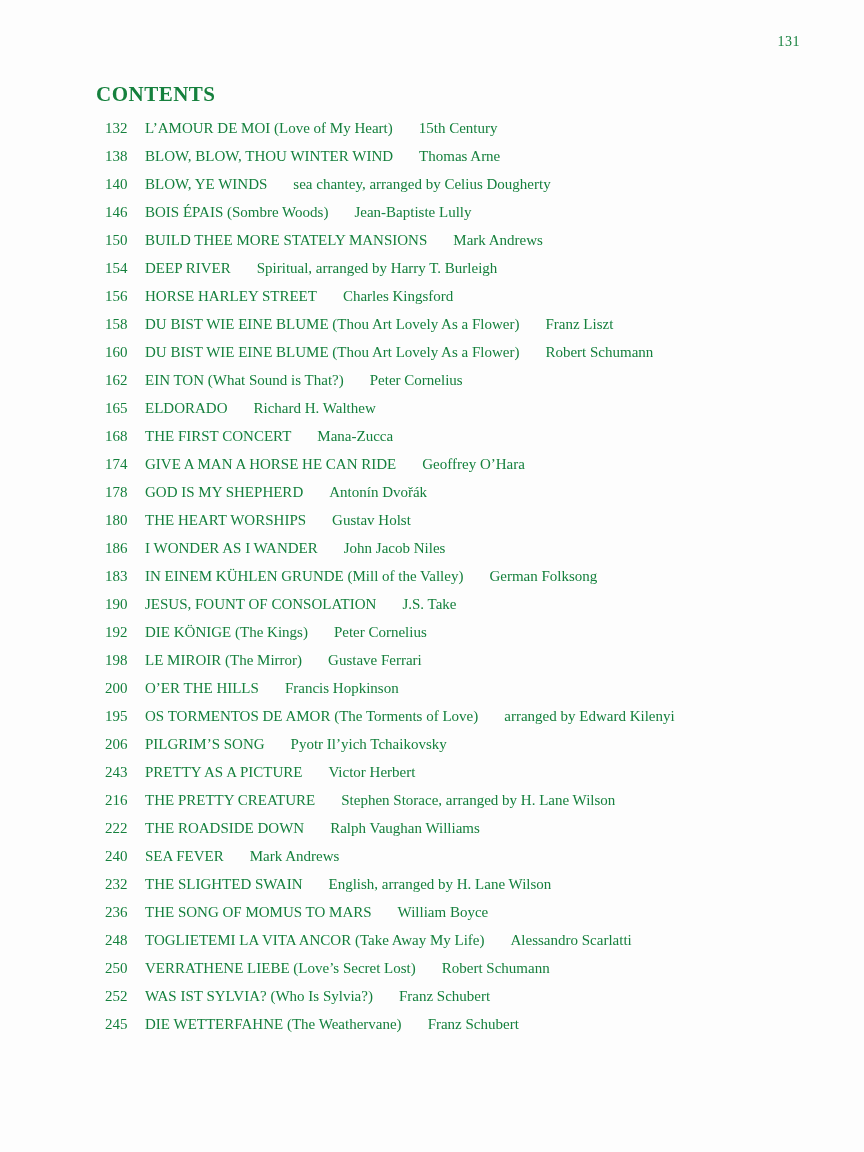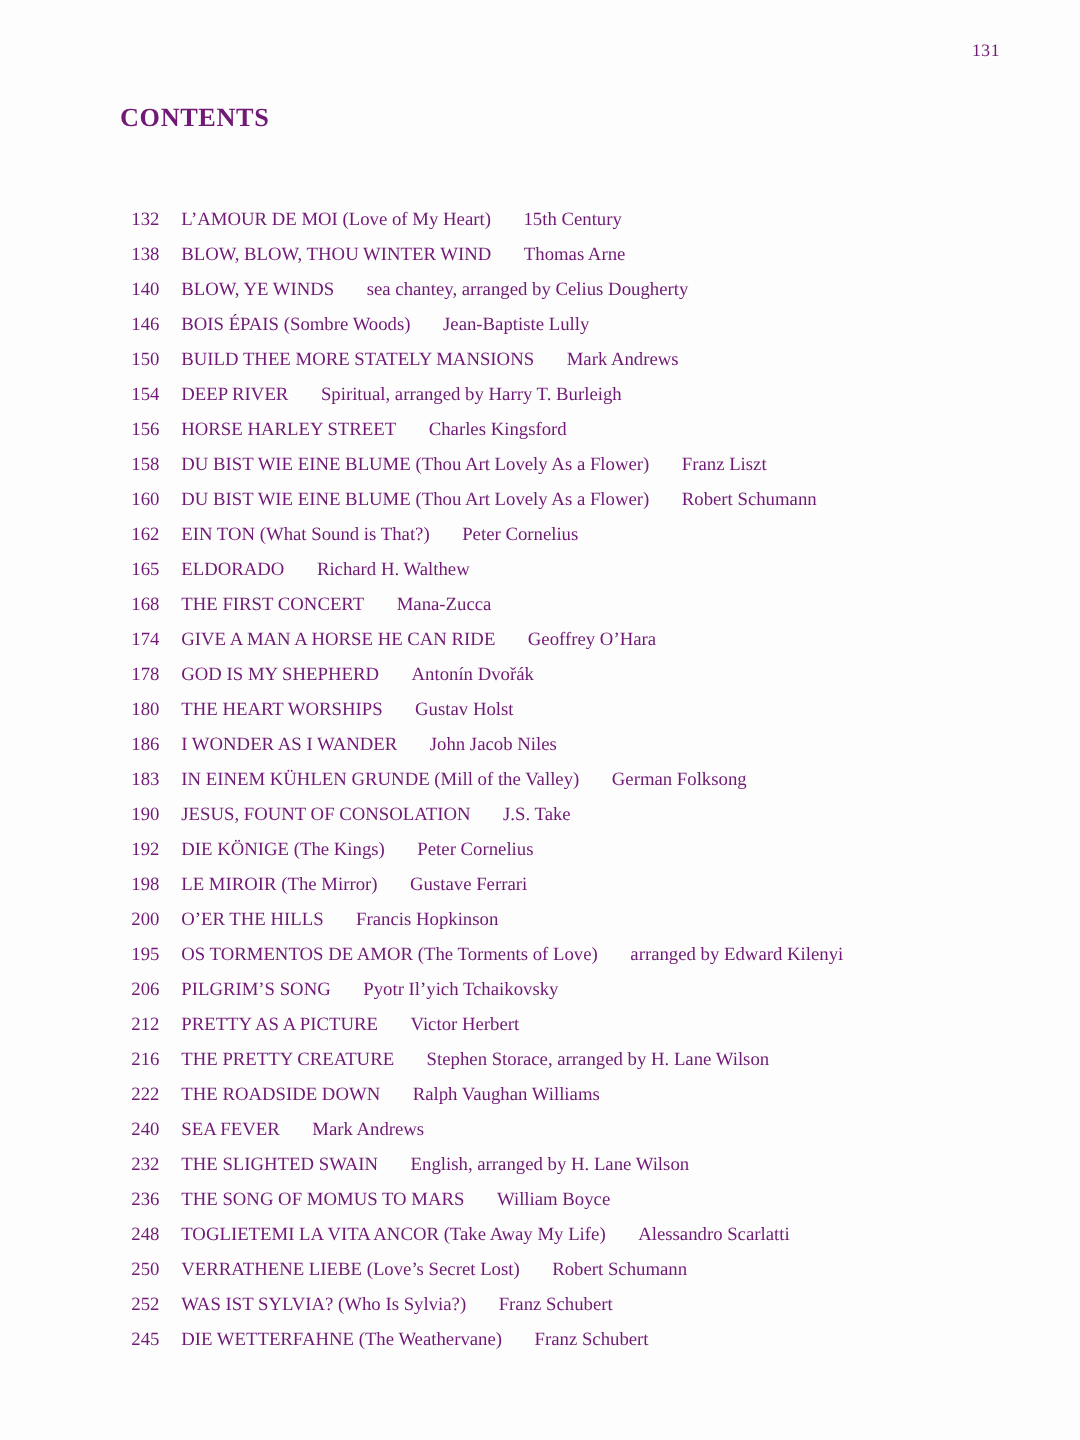--- a/index.html
+++ b/index.html
@@ -5,21 +5,21 @@
   html, body {
     margin: 0;
     padding: 0;
     background: #ffffff;
   }
   .page {
     position: relative;
     width: 864px;
     height: 1152px;
     background: #fdfdfd;
-    color: #701a75;
+    color: #15803d;
     font-family: "Liberation Serif", serif;
     overflow: hidden;
   }
   .folio {
     position: absolute;
     top: 34px;
     right: 64px;
     font-size: 14px;
     letter-spacing: 0.5px;
   }
@@ -40,21 +40,20 @@
   }
   .row {
     height: 28px;
     line-height: 28px;
     font-size: 15px;
     white-space: nowrap;
   }
   .pg {
     display: inline-block;
     width: 40px;
-    margin-top: 48px;
   }
   .composer {
     margin-left: 26px;
   }
 </style>
 </head>
 <body>
 
 <div class="page">
   <div class="folio">131</div>
@@ -147,21 +146,21 @@
 
   <div class="row">
     <span class="pg">195</span><span class="title">OS TORMENTOS DE AMOR (The Torments of Love)</span><span class="composer">arranged by Edward Kilenyi</span>
   </div>
 
   <div class="row">
     <span class="pg">206</span><span class="title">PILGRIM’S SONG</span><span class="composer">Pyotr Il’yich Tchaikovsky</span>
   </div>
 
   <div class="row">
-    <span class="pg">212</span><span class="title">PRETTY AS A PICTURE</span><span class="composer">Victor Herbert</span>
+    <span class="pg">243</span><span class="title">PRETTY AS A PICTURE</span><span class="composer">Victor Herbert</span>
   </div>
 
   <div class="row">
     <span class="pg">216</span><span class="title">THE PRETTY CREATURE</span><span class="composer">Stephen Storace, arranged by H. Lane Wilson</span>
   </div>
 
   <div class="row">
     <span class="pg">222</span><span class="title">THE ROADSIDE DOWN</span><span class="composer">Ralph Vaughan Williams</span>
   </div>
 

